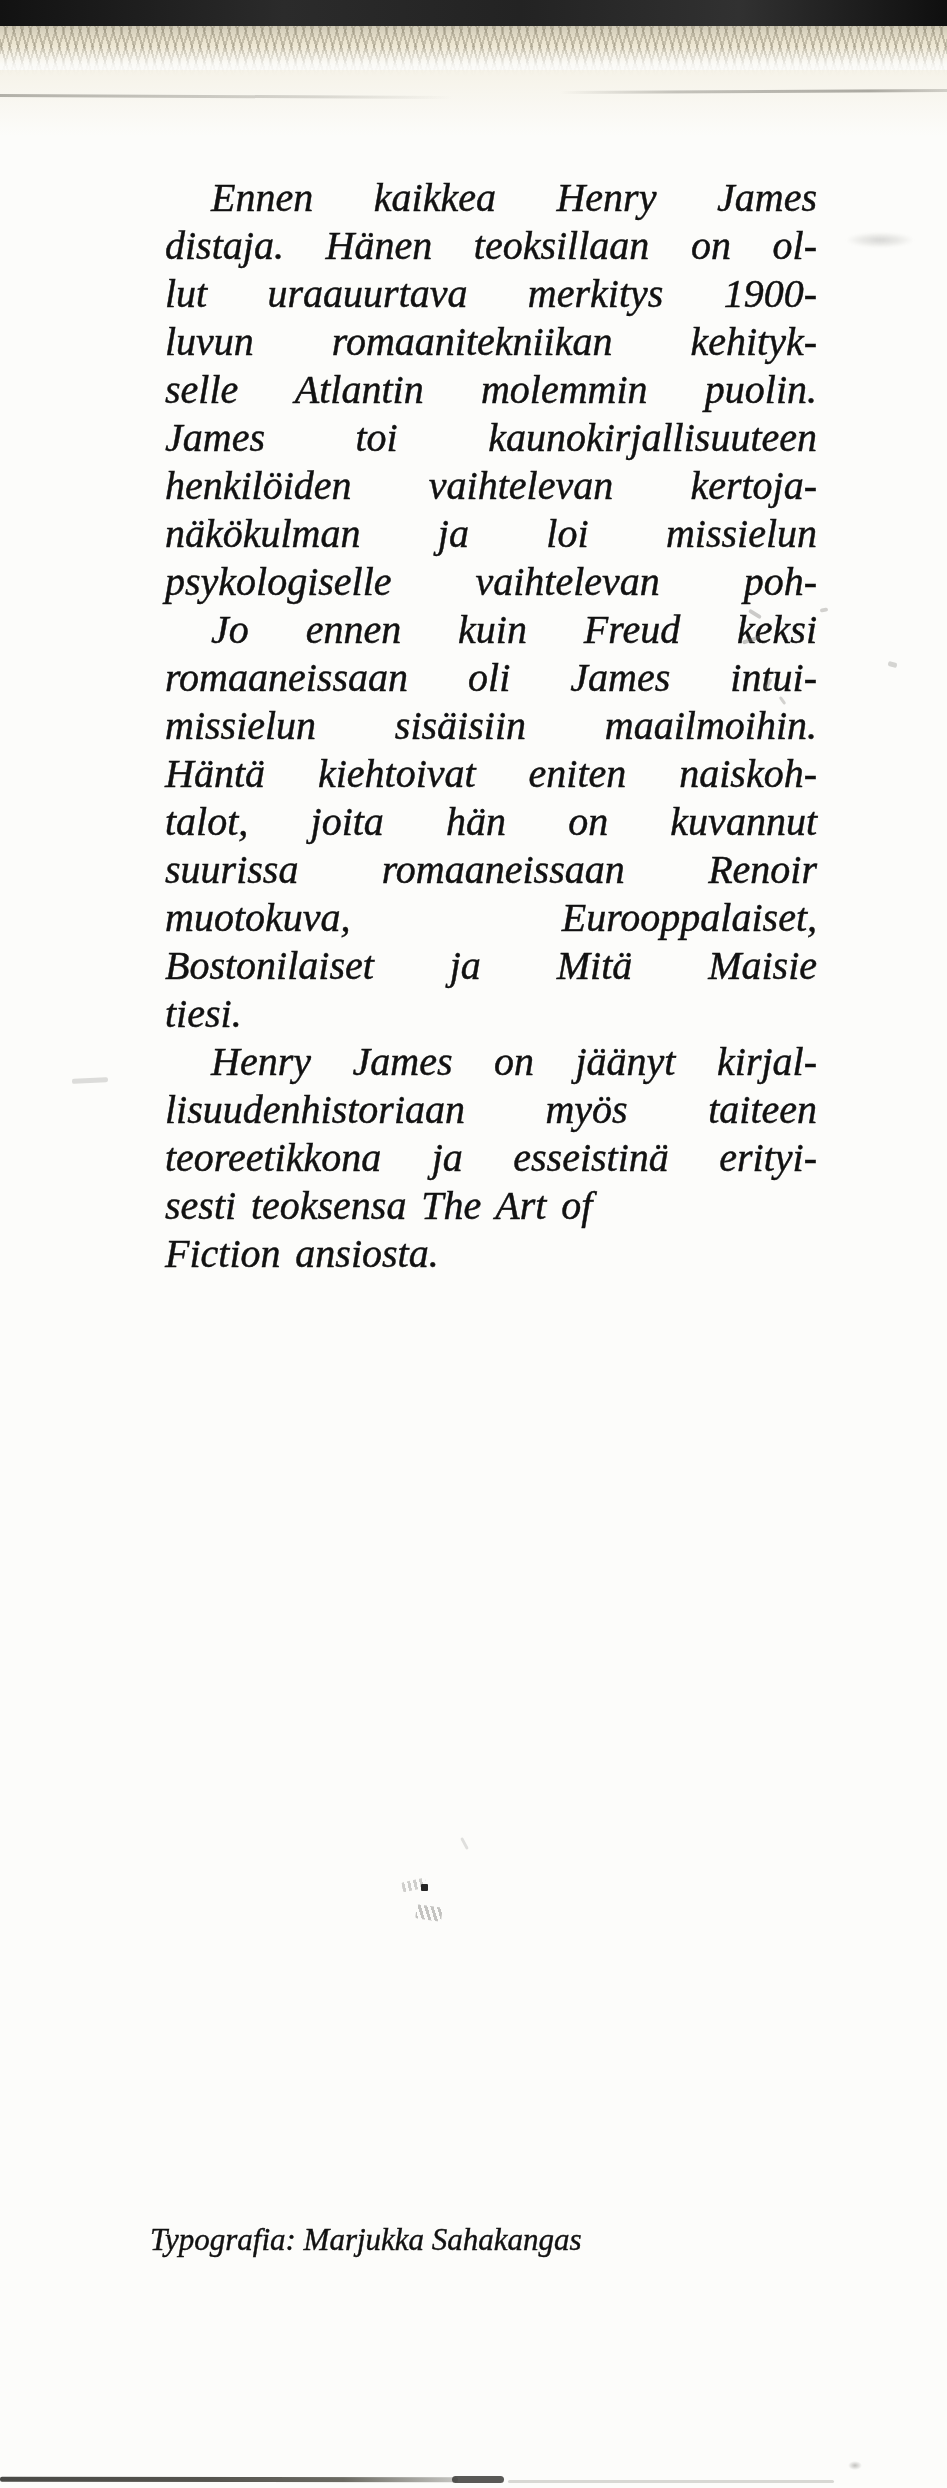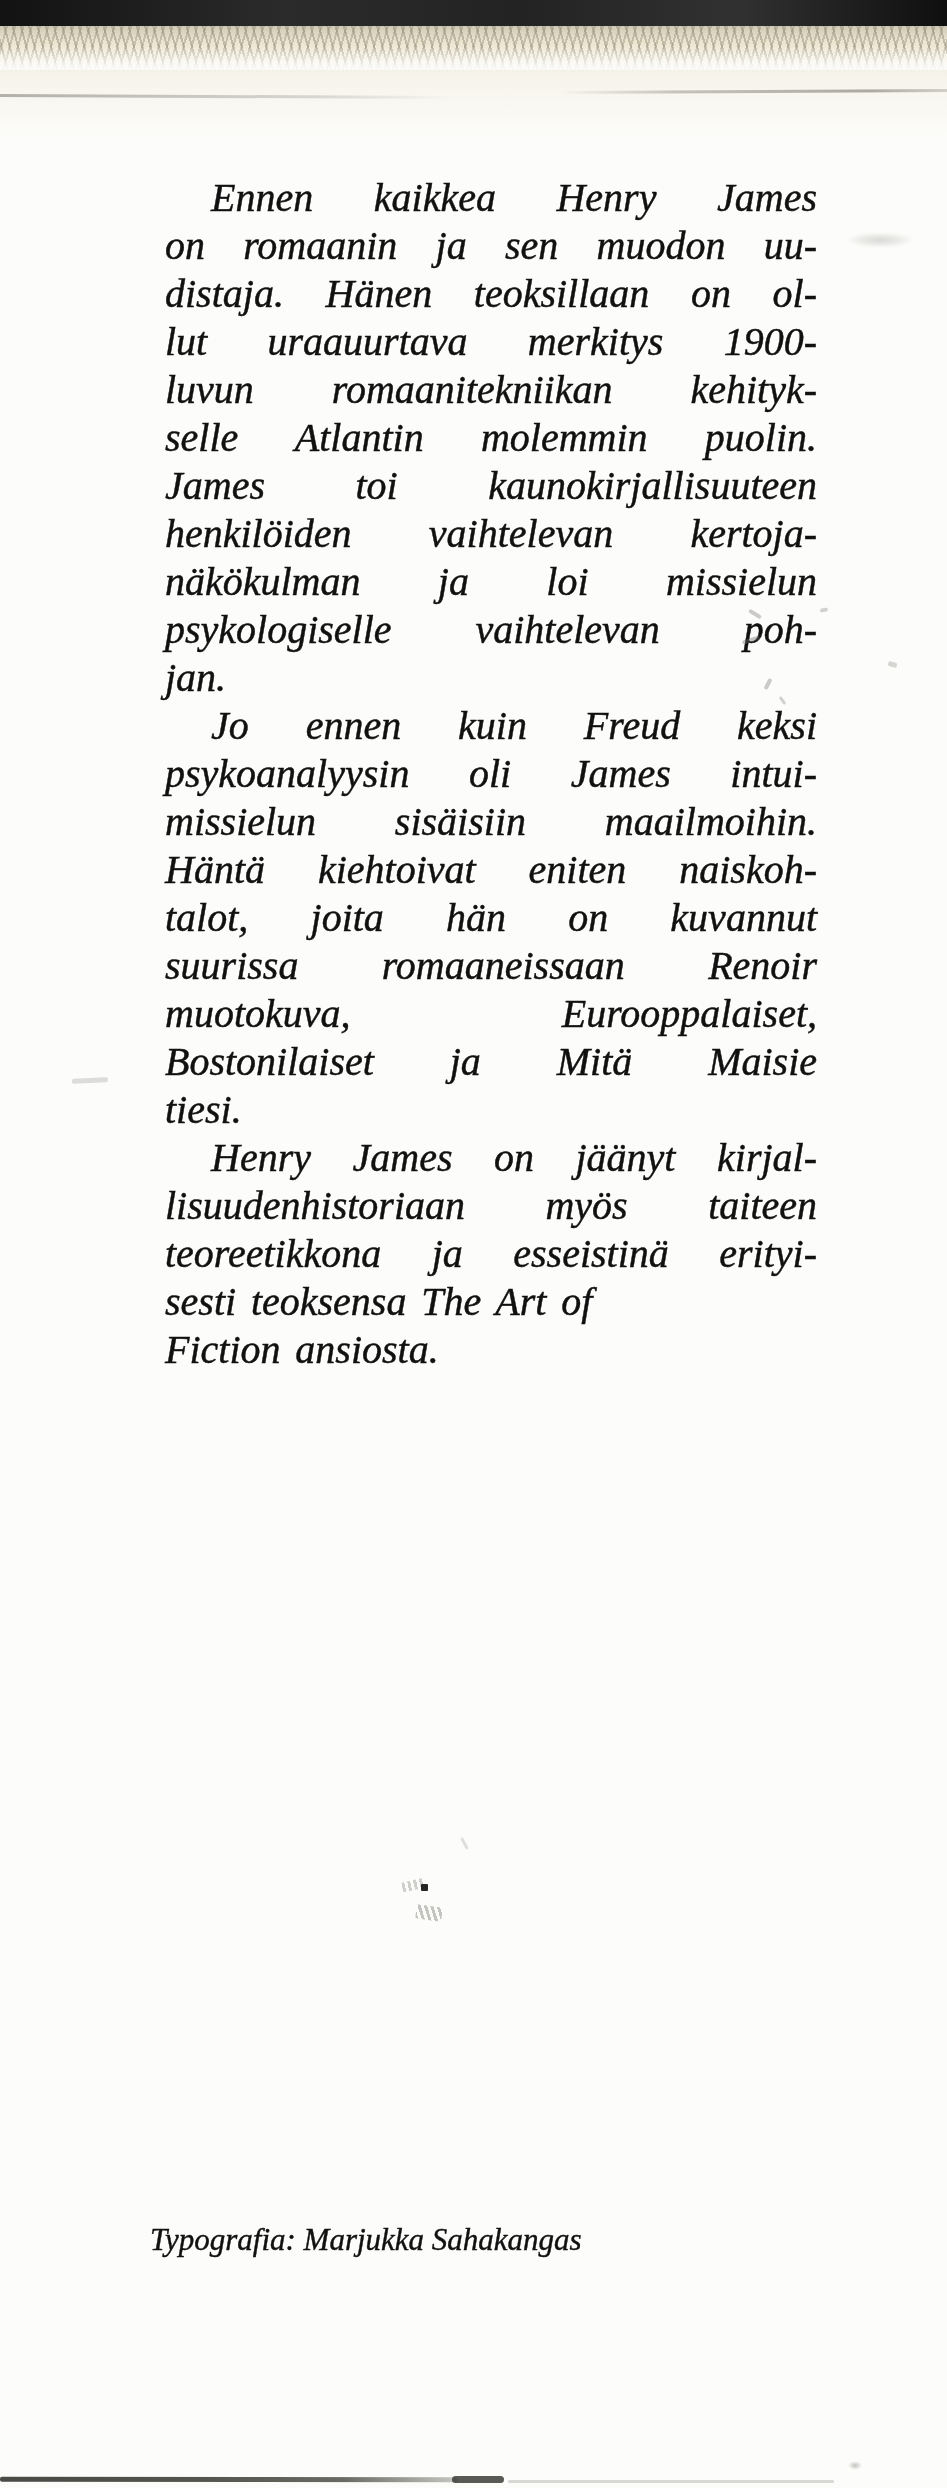--- a/index.html
+++ b/index.html
@@ -109,32 +109,30 @@
 <div class="page">
 
   <div class="band"></div>
   <div class="stitch"></div>
   <div class="tint"></div>
   <div class="edgeline edgeline-a"></div>
   <div class="edgeline edgeline-b"></div>
 
   <div class="body-text">
       <div class="tl just ind">Ennen kaikkea Henry James</div>
-      <div class="tl just">on romaanin ja sen muodon uu-</div>
       <div class="tl just">distaja. Hänen teoksillaan on ol-</div>
       <div class="tl just">lut uraauurtava merkitys 1900-</div>
       <div class="tl just">luvun romaanitekniikan kehityk-</div>
       <div class="tl just">selle Atlantin molemmin puolin.</div>
       <div class="tl just">James toi kaunokirjallisuuteen</div>
       <div class="tl just">henkilöiden vaihtelevan kertoja-</div>
       <div class="tl just">näkökulman ja loi missielun</div>
       <div class="tl just">psykologiselle vaihtelevan poh-</div>
-      <div class="tl left">jan.</div>
       <div class="tl just ind">Jo ennen kuin Freud keksi</div>
-      <div class="tl just">psykoanalyysin oli James intui-</div>
+      <div class="tl just">romaaneissaan oli James intui-</div>
       <div class="tl just">missielun sisäisiin maailmoihin.</div>
       <div class="tl just">Häntä kiehtoivat eniten naiskoh-</div>
       <div class="tl just">talot, joita hän on kuvannut</div>
       <div class="tl just">suurissa romaaneissaan Renoir</div>
       <div class="tl just">muotokuva, Eurooppalaiset,</div>
       <div class="tl just">Bostonilaiset ja Mitä Maisie</div>
       <div class="tl left">tiesi.</div>
       <div class="tl just ind">Henry James on jäänyt kirjal-</div>
       <div class="tl just">lisuudenhistoriaan myös taiteen</div>
       <div class="tl just">teoreetikkona ja esseistinä erityi-</div>

